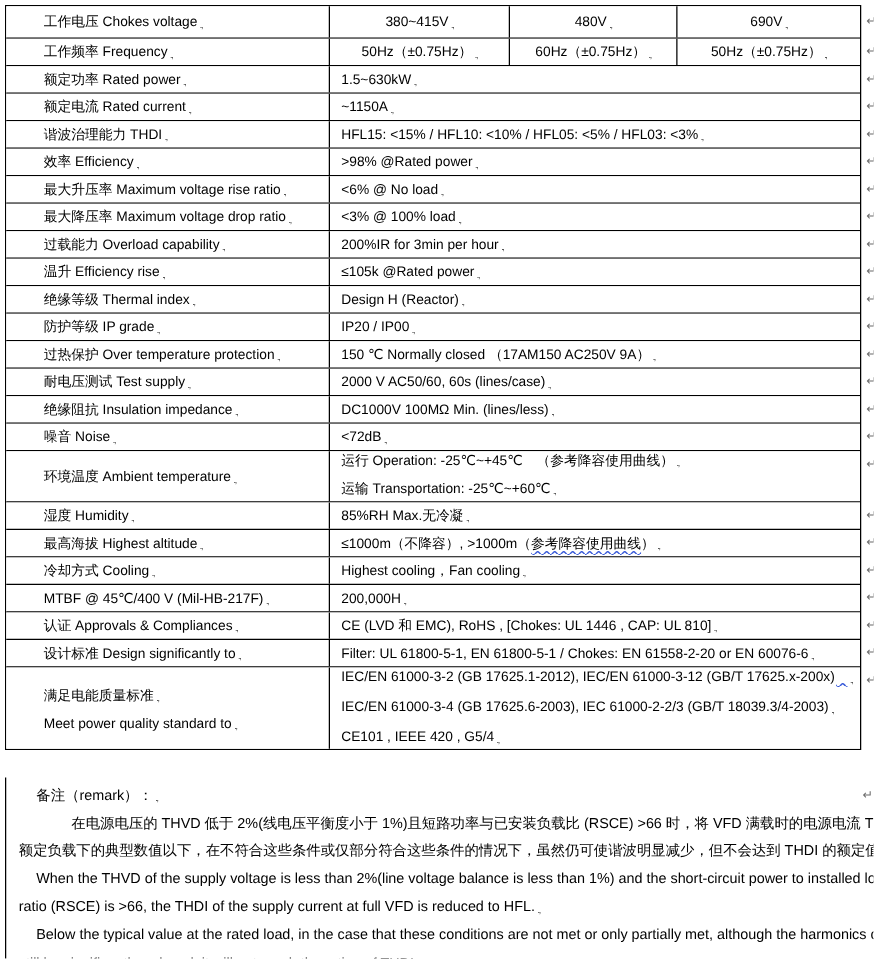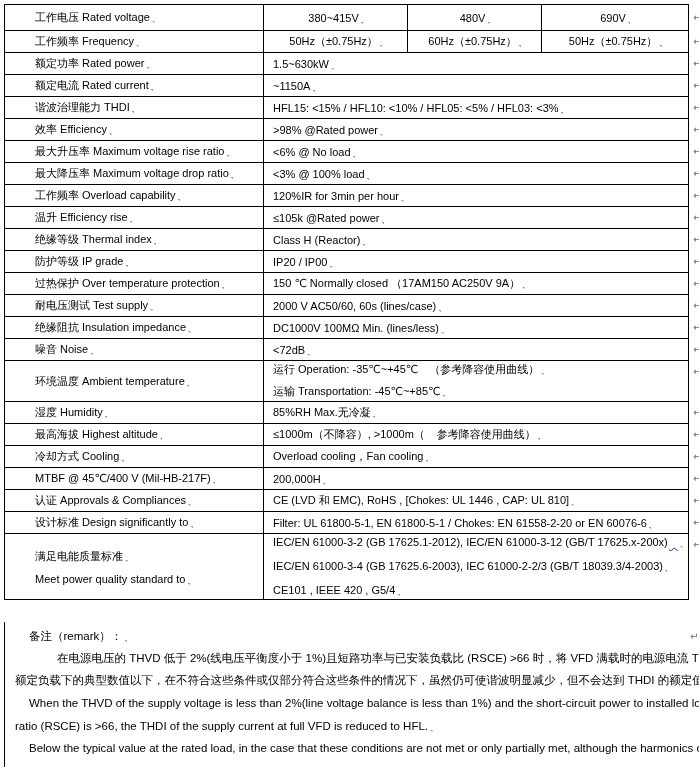--- a/index.html
+++ b/index.html
@@ -30,22 +30,22 @@
   }
   .hcell.last{border-right:none;flex:1;}
   .cellwrap{white-space:nowrap;}
   .eoc{font-size:7px;color:#333;margin-left:2px;position:relative;top:1px;letter-spacing:-1px;}
   .ret{
     position:absolute;left:688px;top:50%;transform:translateY(-50%);
     font-size:10px;color:#6e6e6e;line-height:1;
   }
   .ret.attop{top:11px;transform:translateY(-50%);}
   .wavy{
-    text-decoration-style:wavy;
-    text-decoration-color:#3a5bd9;text-decoration-thickness:1px;text-underline-offset:2px;margin-left:12px;
+    text-decoration:underline;text-decoration-style:wavy;
+    text-decoration-color:#3a5bd9;text-decoration-thickness:1px;text-underline-offset:2px;
   }
   .squig{
     display:inline-block;min-width:9px;margin-left:1px;
     text-decoration:underline;text-decoration-style:wavy;text-decoration-color:#3a5bd9;
   }
   
   .remark{
     position:absolute;left:4px;top:622px;width:695px;height:145px;box-sizing:border-box;
     border-left:1px solid #000;overflow:hidden;padding-top:3px;
   }
@@ -57,21 +57,21 @@
   .ind2{padding-left:52px;}
   .remark .ret{left:685px;top:10px;transform:none;}
 </style>
 </head>
 <body>
 
 <div class="canvas">
   <div class="spec" id="spec-rows">
       <div class="trow" style="height: 26px;">
         <div class="lab">
-          <span class="cellwrap"><span>工作电压  Rated voltage</span><span class="eoc">.,</span></span>
+          <span class="cellwrap"><span>工作电压  Chokes voltage</span><span class="eoc">.,</span></span>
         </div>
         <div class="hcell" style="width: 144px;">
           <span class="cellwrap"><span>380~415V</span><span class="eoc">.,</span></span>
         </div>
         <div class="hcell" style="width: 134px;">
           <span class="cellwrap"><span>480V</span><span class="eoc">.,</span></span>
         </div>
         <div class="hcell last">
           <span class="cellwrap"><span>690V</span><span class="eoc">.,</span></span>
         </div>
@@ -141,42 +141,42 @@
         <div class="lab">
           <span class="cellwrap"><span>最大降压率  Maximum voltage drop ratio</span><span class="eoc">.,</span></span>
         </div>
         <div class="val">
           <span class="cellwrap"><span>&lt;3% @ 100% load</span><span class="eoc">.,</span></span>
         </div>
         <span class="ret">↵</span>
       </div>
       <div class="trow" style="height: 22px;">
         <div class="lab">
-          <span class="cellwrap"><span>工作频率  Overload capability</span><span class="eoc">.,</span></span>
-        </div>
-        <div class="val">
-          <span class="cellwrap"><span>120%IR for 3min per hour</span><span class="eoc">.,</span></span>
+          <span class="cellwrap"><span>过载能力  Overload capability</span><span class="eoc">.,</span></span>
+        </div>
+        <div class="val">
+          <span class="cellwrap"><span>200%IR for 3min per hour</span><span class="eoc">.,</span></span>
         </div>
         <span class="ret">↵</span>
       </div>
       <div class="trow" style="height: 22px;">
         <div class="lab">
           <span class="cellwrap"><span>温升  Efficiency rise</span><span class="eoc">.,</span></span>
         </div>
         <div class="val">
           <span class="cellwrap"><span>≤105k @Rated power</span><span class="eoc">.,</span></span>
         </div>
         <span class="ret">↵</span>
       </div>
       <div class="trow" style="height: 22px;">
         <div class="lab">
           <span class="cellwrap"><span>绝缘等级  Thermal index</span><span class="eoc">.,</span></span>
         </div>
         <div class="val">
-          <span class="cellwrap"><span>Class H (Reactor)</span><span class="eoc">.,</span></span>
+          <span class="cellwrap"><span>Design H (Reactor)</span><span class="eoc">.,</span></span>
         </div>
         <span class="ret">↵</span>
       </div>
       <div class="trow" style="height: 22px;">
         <div class="lab">
           <span class="cellwrap"><span>防护等级  IP grade</span><span class="eoc">.,</span></span>
         </div>
         <div class="val">
           <span class="cellwrap"><span>IP20 / IP00</span><span class="eoc">.,</span></span>
         </div>
@@ -216,22 +216,22 @@
         <div class="val">
           <span class="cellwrap"><span>&lt;72dB</span><span class="eoc">.,</span></span>
         </div>
         <span class="ret">↵</span>
       </div>
       <div class="trow" style="height: 41px;">
         <div class="lab">
           <span class="cellwrap"><span>环境温度  Ambient temperature</span><span class="eoc">.,</span></span>
         </div>
         <div class="val multi">
-          <span class="vline"><span class="cellwrap"><span>运行 Operation:  -35℃~+45℃　（参考降容使用曲线）</span></span><span class="eoc">.,</span></span>
-          <span class="vline"><span class="cellwrap"><span>运输 Transportation:  -45℃~+85℃</span></span><span class="eoc">.,</span></span>
+          <span class="vline"><span class="cellwrap"><span>运行 Operation:  -25℃~+45℃　（参考降容使用曲线）</span></span><span class="eoc">.,</span></span>
+          <span class="vline"><span class="cellwrap"><span>运输 Transportation:  -25℃~+60℃</span></span><span class="eoc">.,</span></span>
         </div>
         <span class="ret attop">↵</span>
       </div>
       <div class="trow" style="height: 22px;">
         <div class="lab">
           <span class="cellwrap"><span>湿度  Humidity</span><span class="eoc">.,</span></span>
         </div>
         <div class="val">
           <span class="cellwrap"><span>85%RH Max.无冷凝</span><span class="eoc">.,</span></span>
         </div>
@@ -244,21 +244,21 @@
         <div class="val">
           <span class="cellwrap"><span>≤1000m（不降容）, &gt;1000m（</span><span class="wavy">参考降容使用曲线</span><span>）</span><span class="eoc">.,</span></span>
         </div>
         <span class="ret">↵</span>
       </div>
       <div class="trow" style="height: 22px;">
         <div class="lab">
           <span class="cellwrap"><span>冷却方式  Cooling</span><span class="eoc">.,</span></span>
         </div>
         <div class="val">
-          <span class="cellwrap"><span>Overload cooling，Fan cooling</span><span class="eoc">.,</span></span>
+          <span class="cellwrap"><span>Highest cooling，Fan cooling</span><span class="eoc">.,</span></span>
         </div>
         <span class="ret">↵</span>
       </div>
       <div class="trow" style="height: 22px;">
         <div class="lab">
           <span class="cellwrap"><span>MTBF @ 45℃/400 V (Mil-HB-217F)</span><span class="eoc">.,</span></span>
         </div>
         <div class="val">
           <span class="cellwrap"><span>200,000H</span><span class="eoc">.,</span></span>
         </div>

